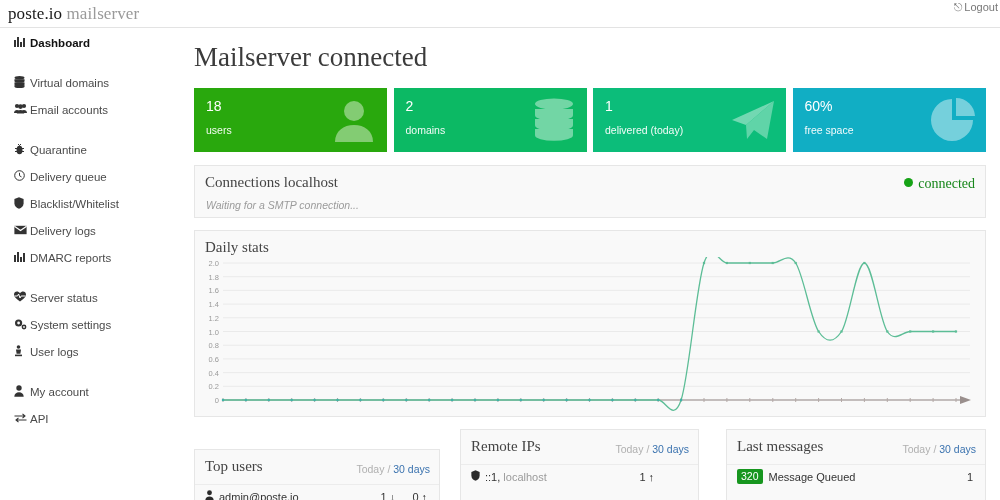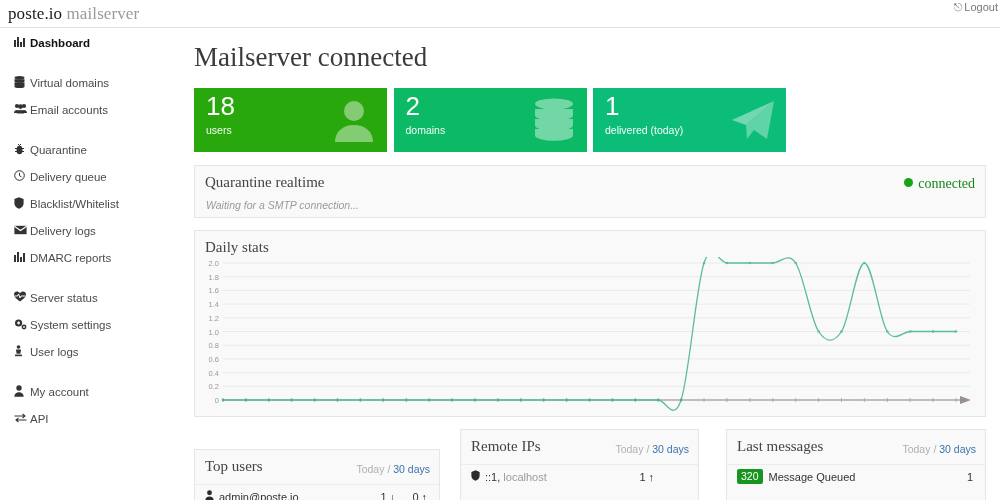--- a/index.html
+++ b/index.html
@@ -59,21 +59,21 @@
   }
 
   
   .cards { position: absolute; left: 14px; top: 59px; width: 792px; height: 64px; }
   .card {
     position: absolute; top: 0; width: 193px; height: 64px;
     color: #fff; overflow: hidden;
   }
   .card .val {
     position: absolute; left: 12px; top: 9px;
-    font-size: 26px; line-height: 19px; font-weight: normal;
+    font-size: 14px; line-height: 19px; font-weight: normal;
   }
   .card .lbl {
     position: absolute; left: 12px; top: 37px;
     font-size: 10.5px; line-height: 11px; opacity: .95;
   }
   .card .gfx { position: absolute; right: 10px; top: 10px; width: 46px; height: 44px; opacity: .42; }
 
   
   .panel {
     position: absolute; background: #f9f9f9; border: 1px solid #e6e6e6;
@@ -293,24 +293,32 @@
           </svg></div>
       </div>
       <div class="card" style="left: 399px; background: rgb(12, 189, 122);">
         <div class="val">1</div>
         <div class="lbl">delivered (today)</div>
         <div class="gfx"><svg viewBox="0 0 46 44" width="46" height="44">
             <path d="M44 3L2 22l14 5z" fill="#fff"></path>
             <path d="M44 3L16 27l1 14 7-9 13 9z" fill="#fff" opacity="0.82"></path>
           </svg></div>
       </div>
+      <div class="card" style="left: 598.5px; background: rgb(17, 174, 196);">
+        <div class="val">60%</div>
+        <div class="lbl">free space</div>
+        <div class="gfx"><svg viewBox="0 0 46 44" width="46" height="44">
+            <path d="M22 22V1A21 21 0 0 0 22 43 21 21 0 0 0 43 22z" fill="#fff"></path>
+            <path d="M26 0v18h19A19 19 0 0 0 26 0z" fill="#fff"></path>
+          </svg></div>
+      </div>
     </div>
 
   <div class="panel" id="panel-conn">
-    <div class="panel-title">Quarantine realtime</div>
+    <div class="panel-title">Connections localhost</div>
     <div class="conn-status">
       <span class="conn-dot"></span><span>connected</span>
     </div>
     <div class="conn-wait">Waiting for a SMTP connection...</div>
   </div>
 
   <div class="panel" id="panel-chart">
     <div class="panel-title">Daily stats</div>
     <div class="chart-area">
       <svg id="chart-svg" width="792" height="160" viewBox="0 0 792 160">

